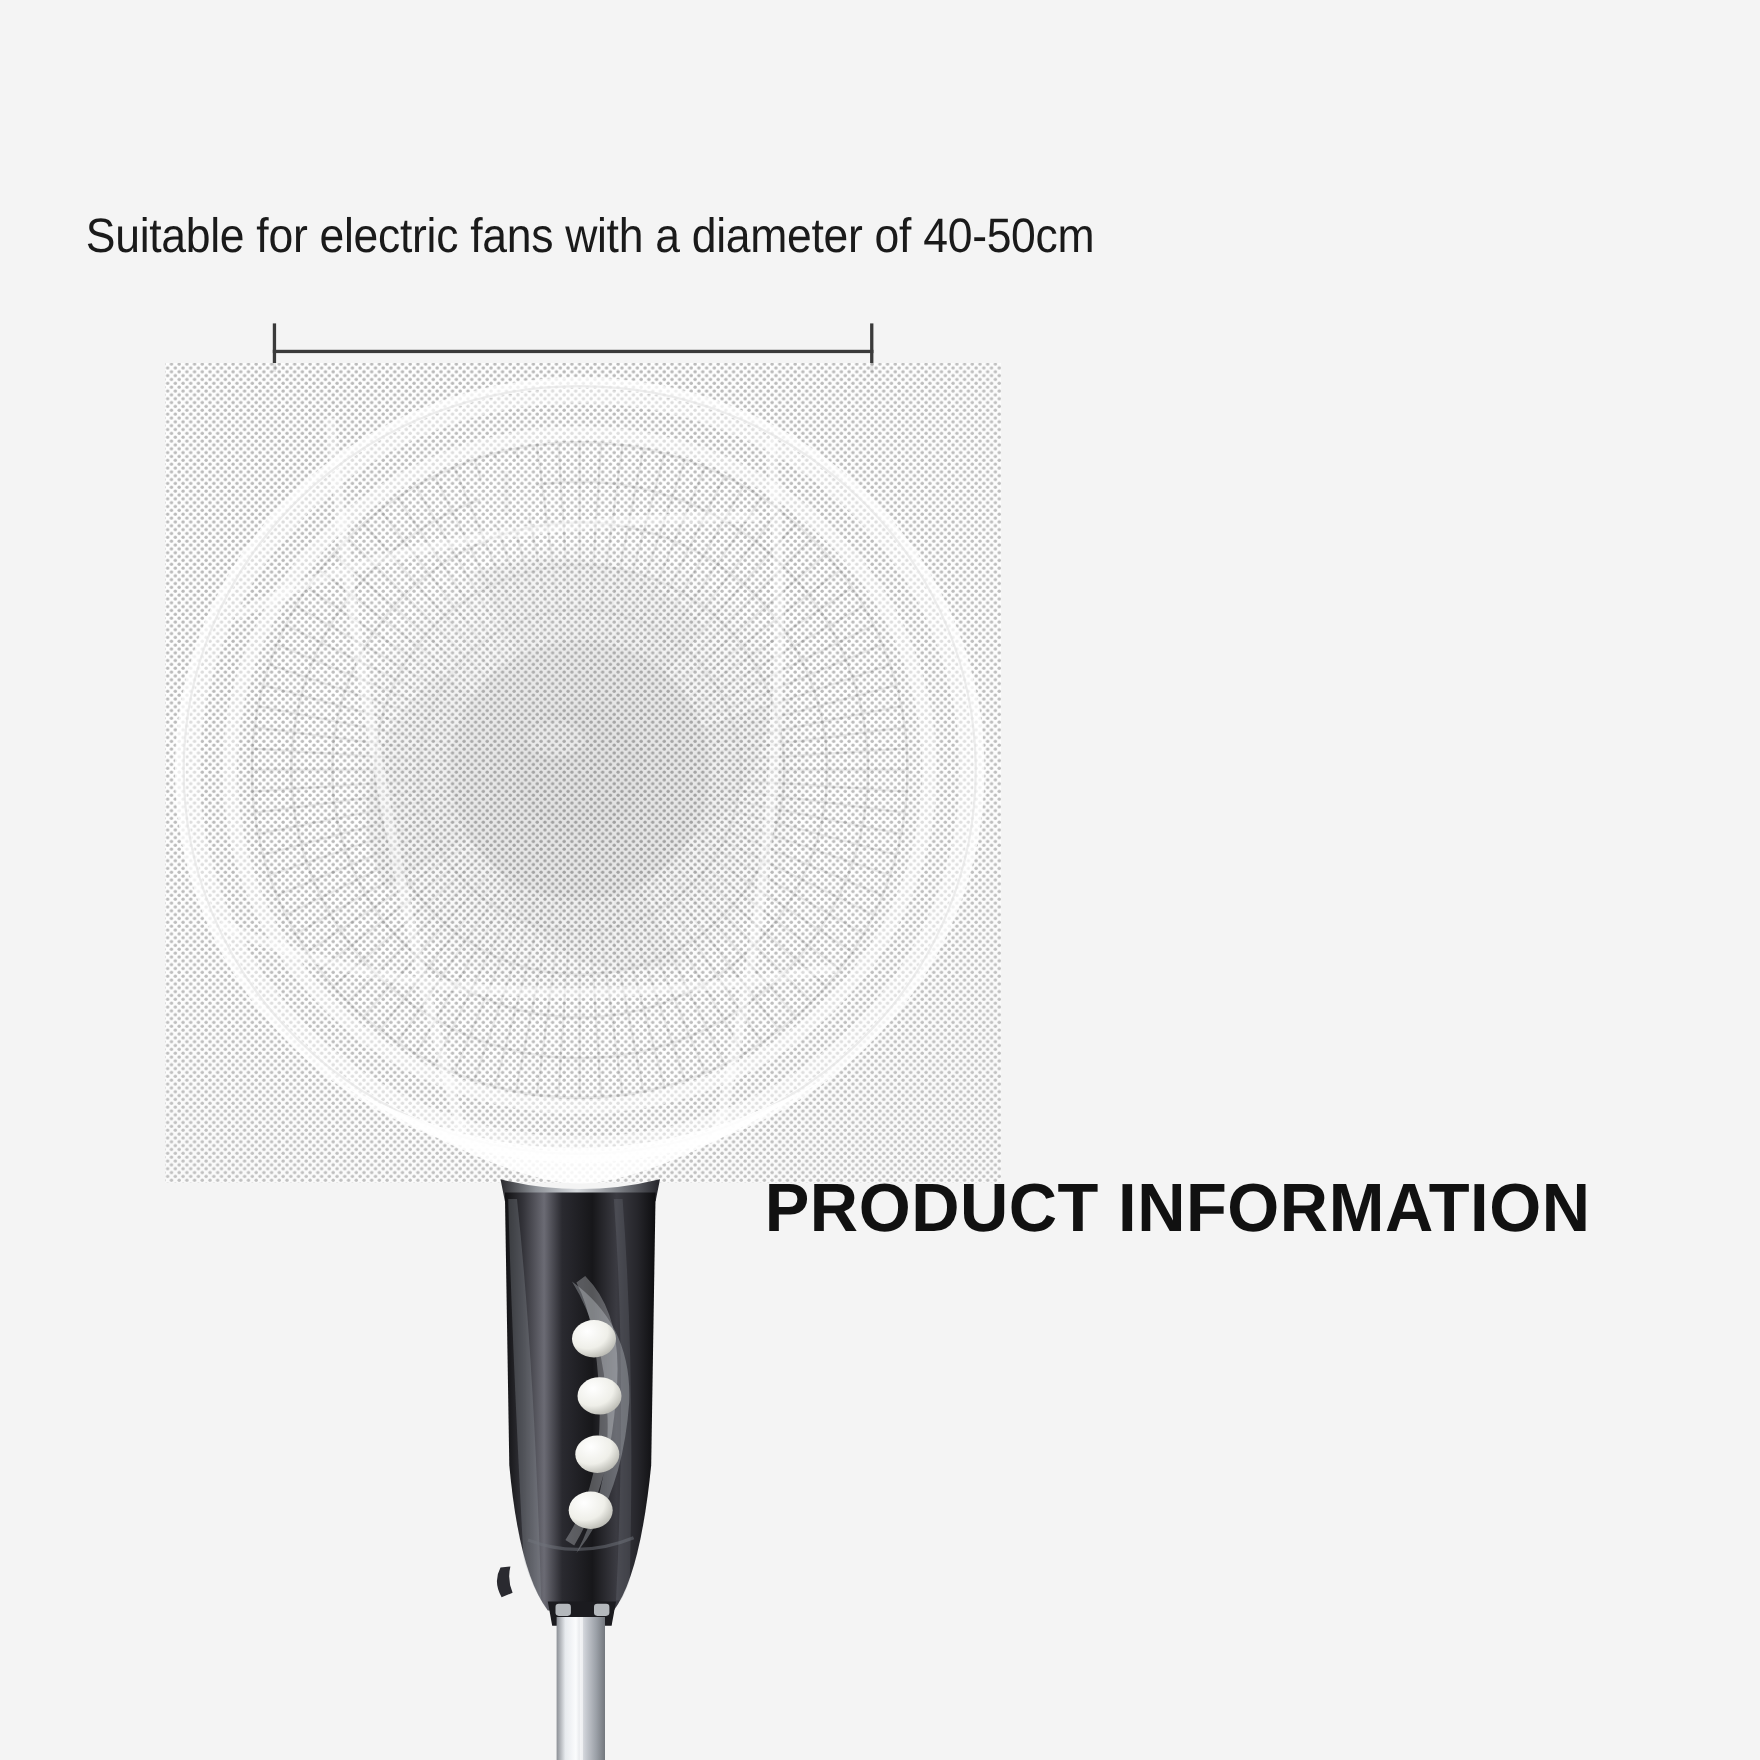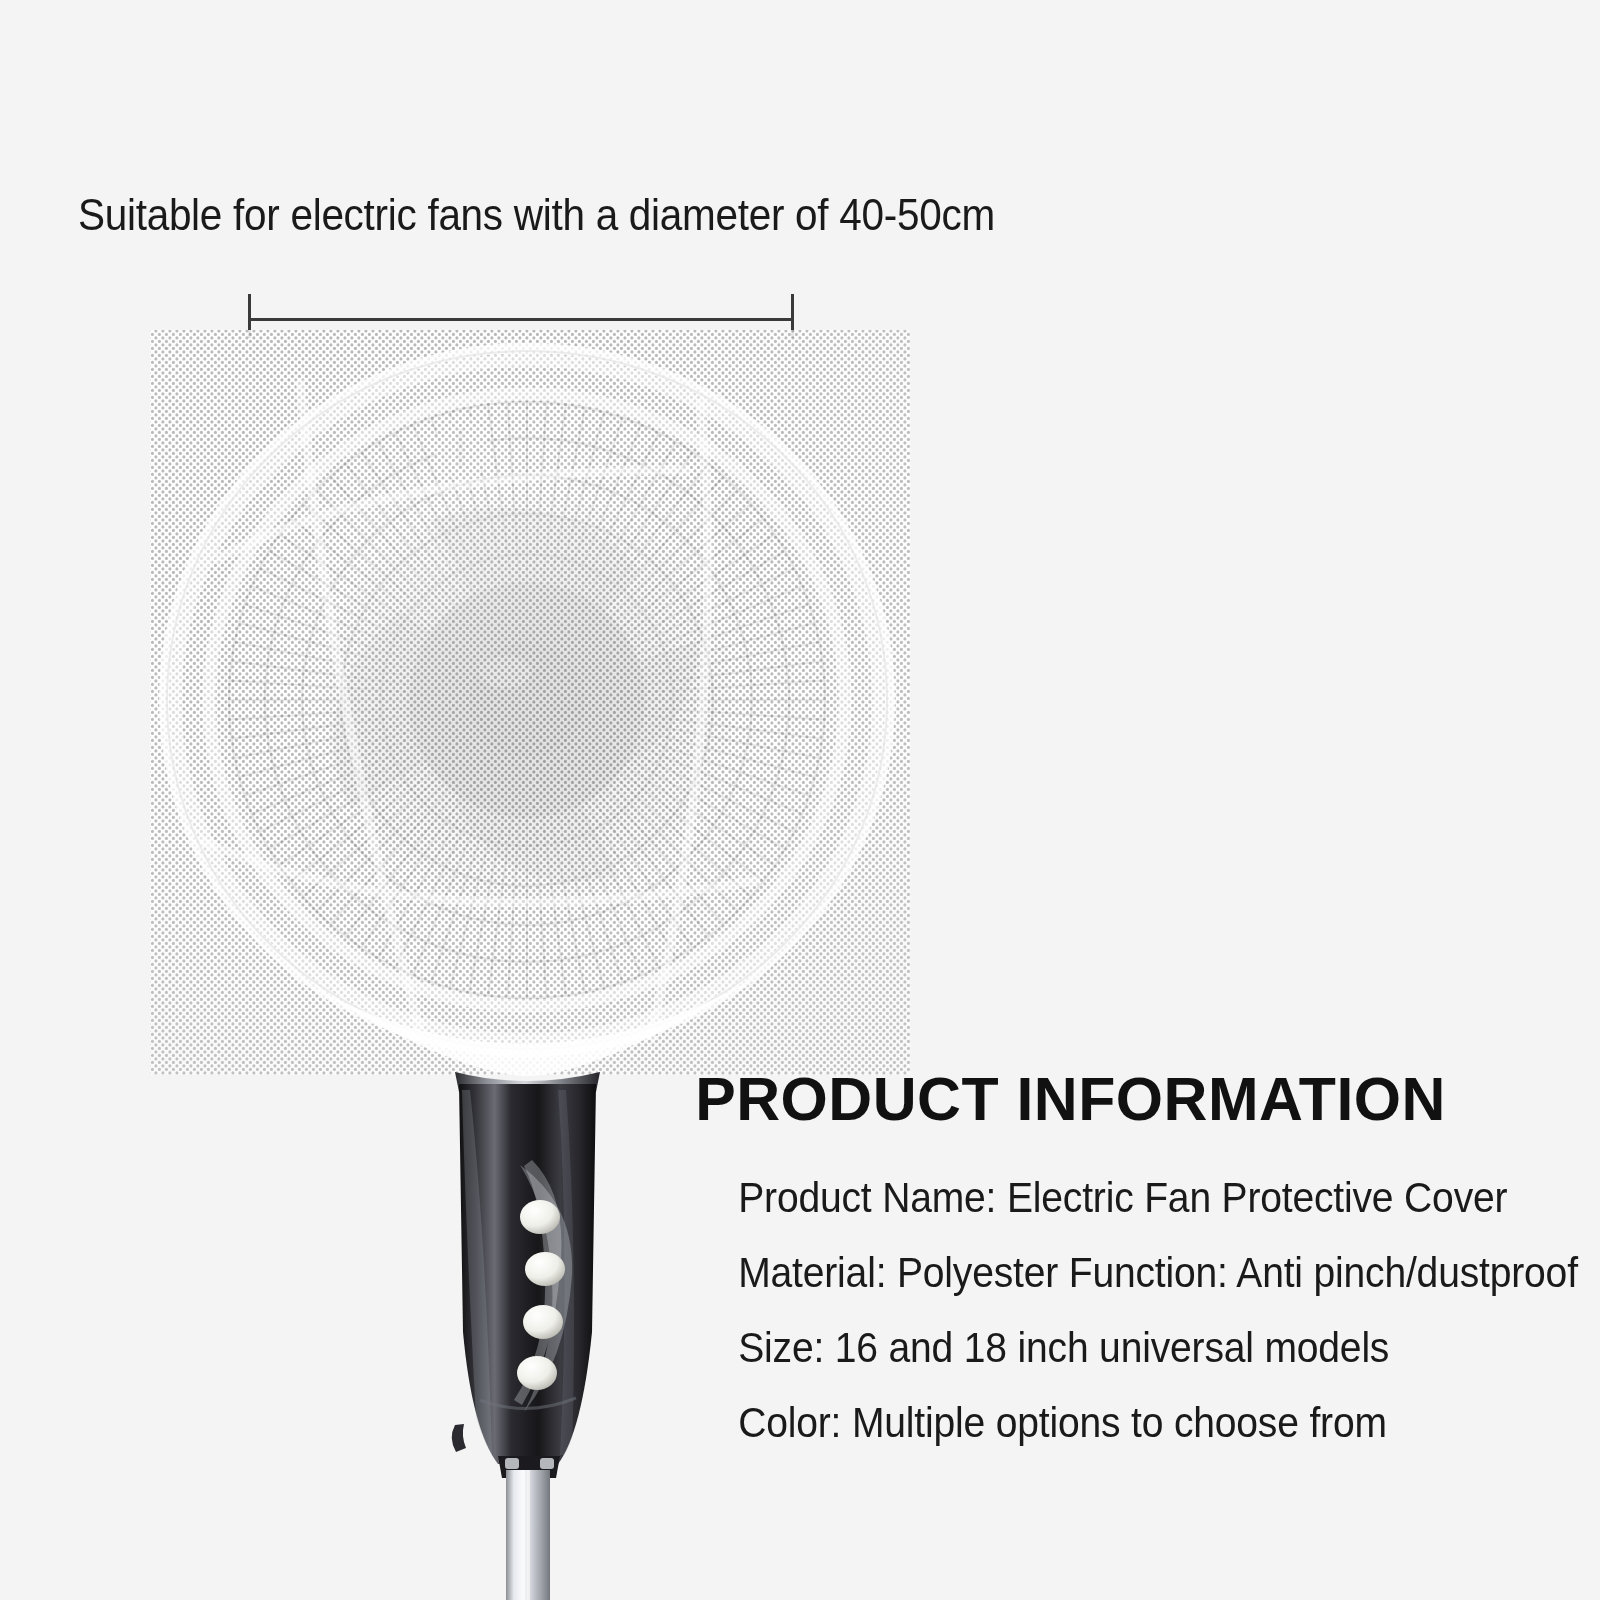--- a/index.html
+++ b/index.html
@@ -381,21 +381,15 @@
 
       <path d="M455 1425 Q448 1438 456 1452 L466 1448 Q461 1436 464 1424 Z" fill="#2a2a30"></path>
     </g>
 
     <rect x="506" y="1470" width="44" height="130" fill="url(#poleGrad)"></rect>
     <rect x="527" y="1470" width="3" height="130" fill="#ffffff" opacity="0.55"></rect>
   </svg>
 
   <div class="info">
     <div class="info-title">PRODUCT INFORMATION</div>
-    <div class="info-lines">
-      <div class="info-line">Product Name: Electric Fan Protective Cover</div>
-      <div class="info-line">Material: Polyester Function: Anti pinch/dustproof</div>
-      <div class="info-line">Size: 16 and 18 inch universal models</div>
-      <div class="info-line">Color: Multiple options to choose from</div>
-    </div>
   </div>
 
 </div>
 
 </body></html>

